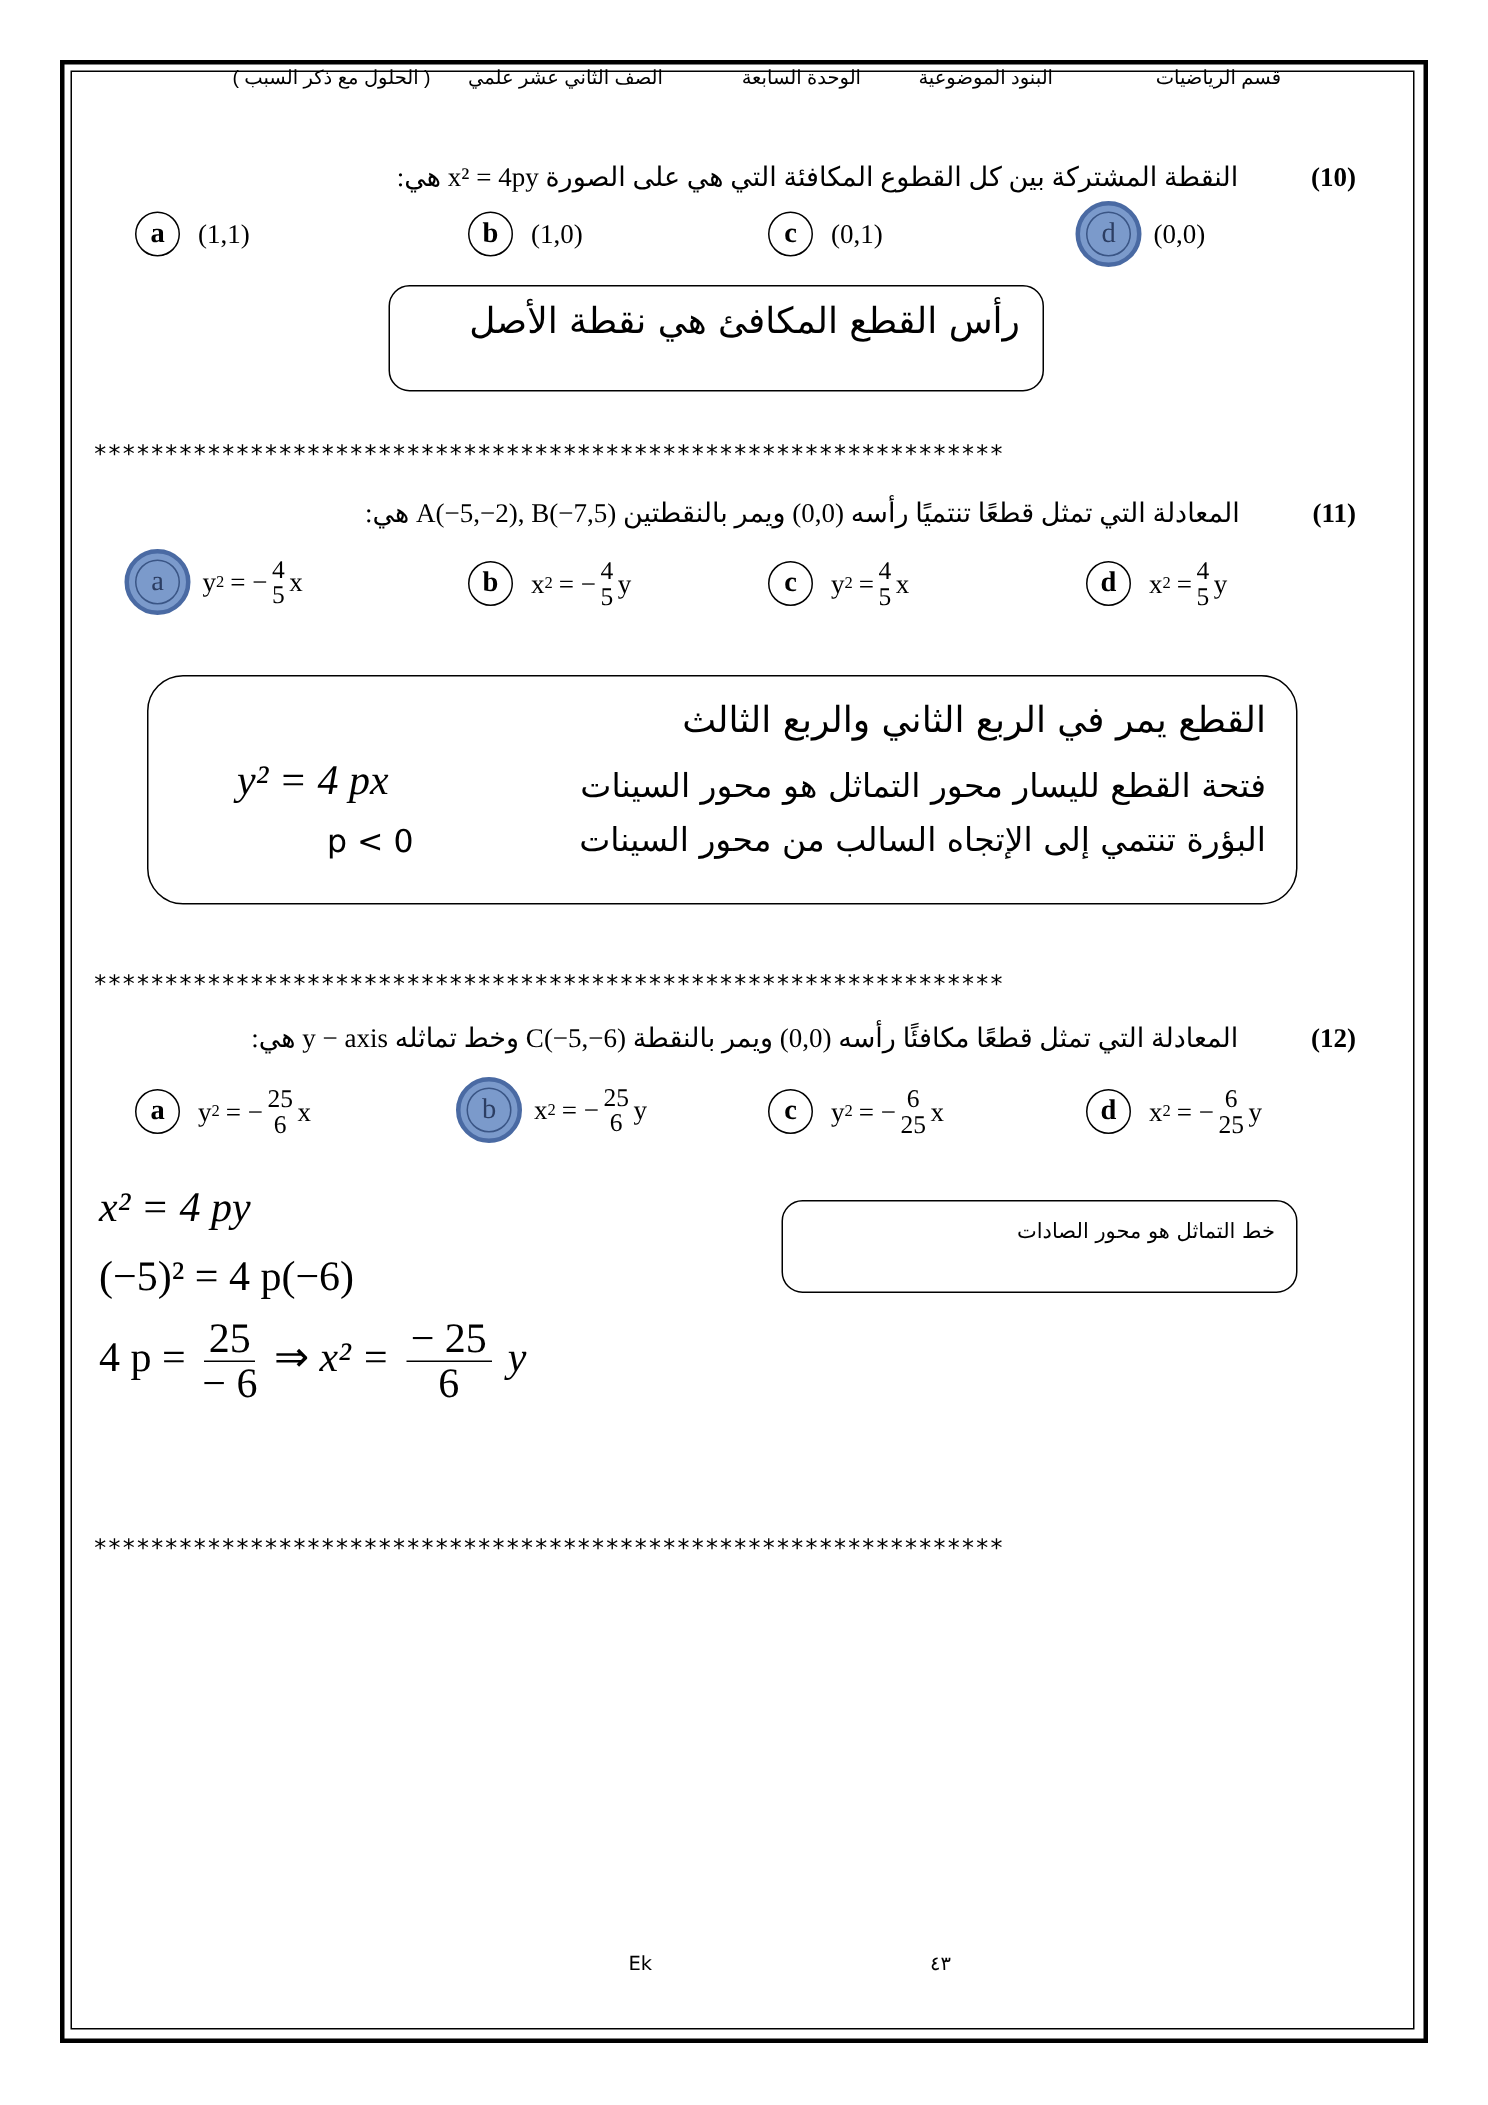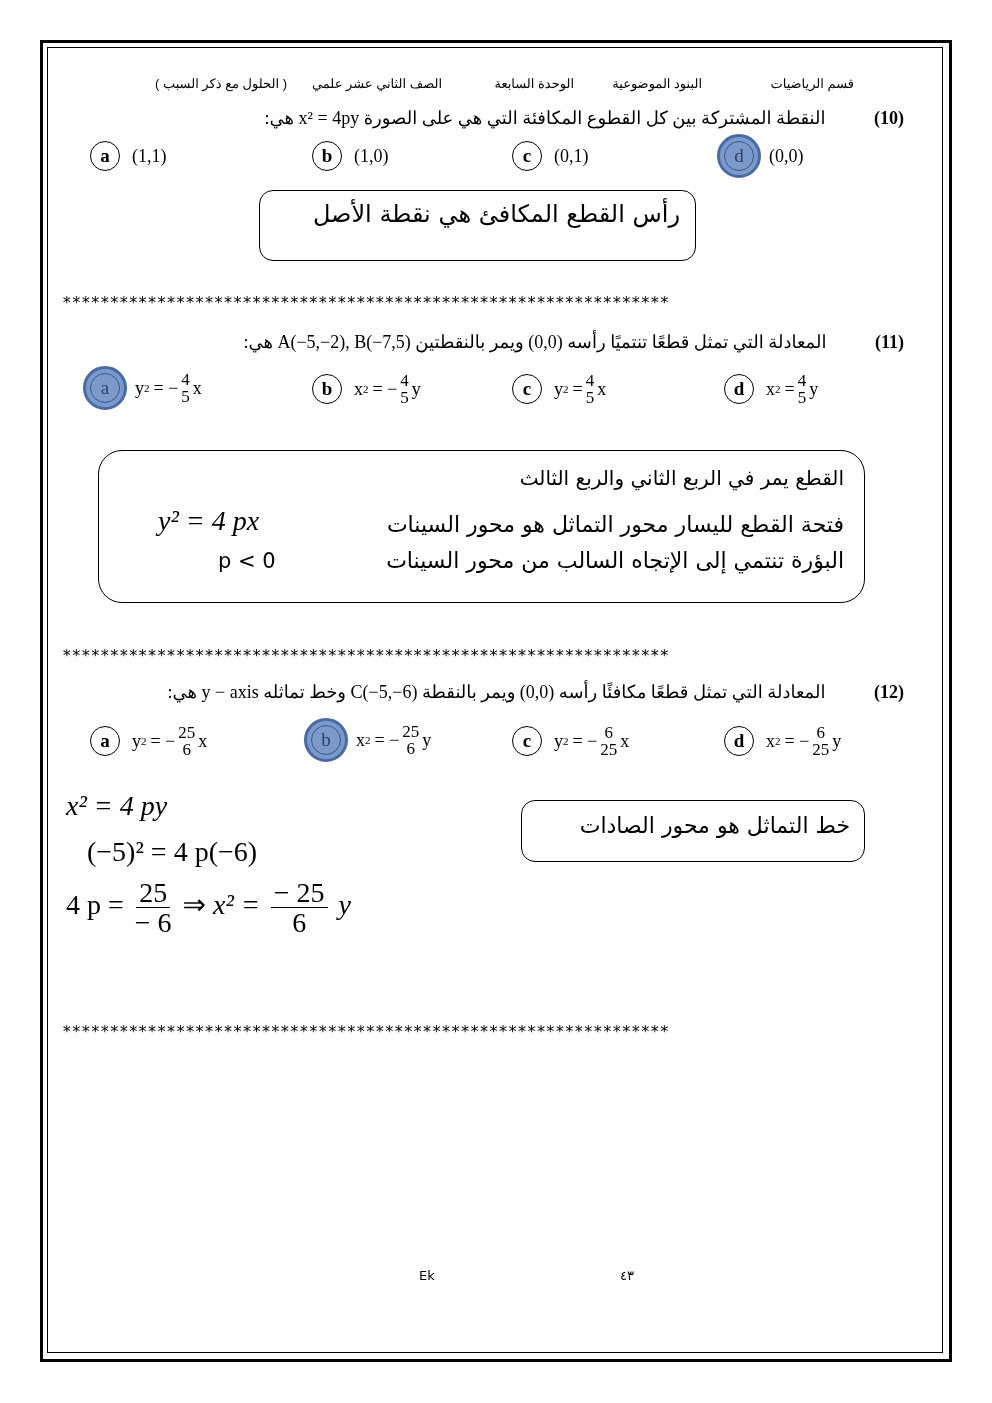--- a/index.html
+++ b/index.html
@@ -1,38 +1,38 @@
 <!DOCTYPE html>
 <html><head>
 <meta charset="utf-8">
 <style>
   html, body { margin: 0; padding: 0; background: #ffffff; }
   body { width: 992px; height: 1403px; position: relative; overflow: hidden; font-family: "DejaVu Sans", sans-serif; color: #000; }
   .frame-outer { position: absolute; left: 40px; top: 40px; width: 906px; height: 1316px; border: 3px solid #000; }
   .frame-inner { position: absolute; left: 47px; top: 47px; width: 894px; height: 1304px; border: 1px solid #000; }
   .abs { position: absolute; }
-  .hdr { top: 76px; font-family: "Liberation Sans", sans-serif; font-size: 13px; direction: rtl; white-space: nowrap; }
+  .hdr { top: 44px; font-family: "Liberation Sans", sans-serif; font-size: 13px; direction: rtl; white-space: nowrap; }
   .qline { font-family: "Liberation Serif", serif; font-size: 18px; direction: rtl; white-space: nowrap; }
   .qnum { font-weight: bold; margin-left: 44px; }
   .ital { }
   .opt { position: absolute; display: flex; align-items: center; font-family: "Liberation Serif", serif; font-size: 18px; white-space: nowrap; }
   .circ { width: 30px; height: 30px; border: 1.6px solid #000; border-radius: 50%; display: flex; align-items: center; justify-content: center; font-family: "Liberation Serif", serif; font-size: 19px; font-weight: bold; box-sizing: border-box; margin-right: 12px; }
   .circ.sel { width: 44px; height: 44px; background: #7b9acb; border: 3px solid #4a6aa3; position: relative; margin-right: 8px; margin-left: -7px; font-weight: normal; color: #2c3e63; }
   .circ.sel::after { content: ""; position: absolute; left: 4px; top: 4px; right: 4px; bottom: 4px; border: 1px solid #3a5585; border-radius: 50%; }
   .frac { display: inline-flex; flex-direction: column; align-items: center; line-height: 1; font-size: 17px; margin: 0 3px; vertical-align: middle; }
   .frac span { display: block; }
   sup { font-size: 11px; }
   .box { position: absolute; border: 1.5px solid #000; border-radius: 14px; box-sizing: border-box; background: #fff; }
   .box-text { position: absolute; font-family: "DejaVu Sans", sans-serif; direction: rtl; white-space: nowrap; }
   .stars { position: absolute; left: 62px; width: 860px; font-family: "DejaVu Sans Mono", monospace; font-size: 16px; letter-spacing: -0.15px; overflow: hidden; white-space: nowrap; }
   .math { position: absolute; font-family: "Liberation Serif", serif; font-size: 28px; white-space: nowrap; }
   .math i { font-style: italic; }
   .bigfrac { display: inline-flex; flex-direction: column; align-items: center; vertical-align: middle; line-height: 1.05; margin: 0 4px; }
   .bigfrac .num { border-bottom: 1.5px solid #000; padding: 0 3px; }
-  .footer { position: absolute; top: 1268px; font-family: "DejaVu Sans", sans-serif; font-size: 13px; }
+  .footer { position: absolute; top: 1302px; font-family: "DejaVu Sans", sans-serif; font-size: 13px; }
 </style>
 </head>
 <body>
 
 <div class="frame-outer"></div>
 <div class="frame-inner"></div>
 
 <div class="abs hdr" style="right:138px;">قسم الرياضيات</div>
 <div class="abs hdr" style="right:290px;">البنود الموضوعية</div>
 <div class="abs hdr" style="right:418px;">الوحدة السابعة</div>
@@ -114,21 +114,21 @@
     <sup>2</sup>
   <span style="margin-left:4px;">=</span>
   <span class="frac">
       <span>4</span>
       <span>5</span>
     </span>
   <span class="ital">y</span>
 </div>
 
 <div class="box" style="left:98px; top:450px; width:767px; height:153px; border-radius:24px;"></div>
-<div class="box-text" style="right:148px; top:466px; font-size:20px;">القطع يمر في الربع الثاني والربع الثالث</div>
+<div class="box-text" style="right:148px; top:466px; font-size:24px;">القطع يمر في الربع الثاني والربع الثالث</div>
 <div class="box-text" style="right:148px; top:512px; font-size:22px;">فتحة القطع لليسار   محور التماثل هو محور السينات</div>
 <div class="abs" style="left:158px; top:505px; font-family:'Liberation Serif',serif; font-size:28px; font-style:italic; white-space:nowrap;">y² = 4 px</div>
 <div class="box-text" style="right:148px; top:548px; font-size:22px;">البؤرة تنتمي إلى الإتجاه السالب من محور السينات</div>
 <div class="abs" style="left:218px; top:549px; font-family:'DejaVu Sans',sans-serif; font-size:21px; white-space:nowrap;">p &lt; 0</div>
 
 <div class="stars" style="top:646px;">****************************************************************</div>
 
 <div class="abs qline" style="right:88px; top:681px;">
   <span class="qnum">(12)</span>
   <span>المعادلة التي تمثل قطعًا مكافئًا رأسه (0,0) ويمر بالنقطة C(−5,−6) وخط تماثله</span>
@@ -175,35 +175,35 @@
     <sup>2</sup>
   <span style="margin-left:4px;">= −</span>
   <span class="frac">
       <span>6</span>
       <span>25</span>
     </span>
   <span class="ital">y</span>
 </div>
 
 <div class="math" style="left:66px; top:790px;"><i>x² = 4 py</i></div>
-<div class="math" style="left:66px; top:836px;margin-left:21px;"><span>(−5)² = 4 p(−6)</span></div>
+<div class="math" style="left:66px; top:836px;"><span>(−5)² = 4 p(−6)</span></div>
 <div class="math" style="left:66px; top:878px;">
   <span>4 p =</span>
   <span class="bigfrac">
       <span class="num">25</span>
       <span>− 6</span>
     </span>
   <span>⇒</span>
   <i>x² =</i>
   <span class="bigfrac">
       <span class="num">− 25</span>
       <span>6</span>
     </span>
   <i>y</i>
 </div>
 
 <div class="box" style="left:521px; top:800px; width:344px; height:62px;"></div>
-<div class="box-text" style="right:142px; top:813px; font-size:22px;">خط التماثل هو محور الصادات</div>
+<div class="box-text" style="right:142px; top:813px; font-size:14px;">خط التماثل هو محور الصادات</div>
 
 <div class="stars" style="top:1022px;">****************************************************************</div>
 
 <div class="footer" style="left:419px;">Ek</div>
 <div class="footer" style="left:620px;">٤٣</div>
 
 </body></html>

